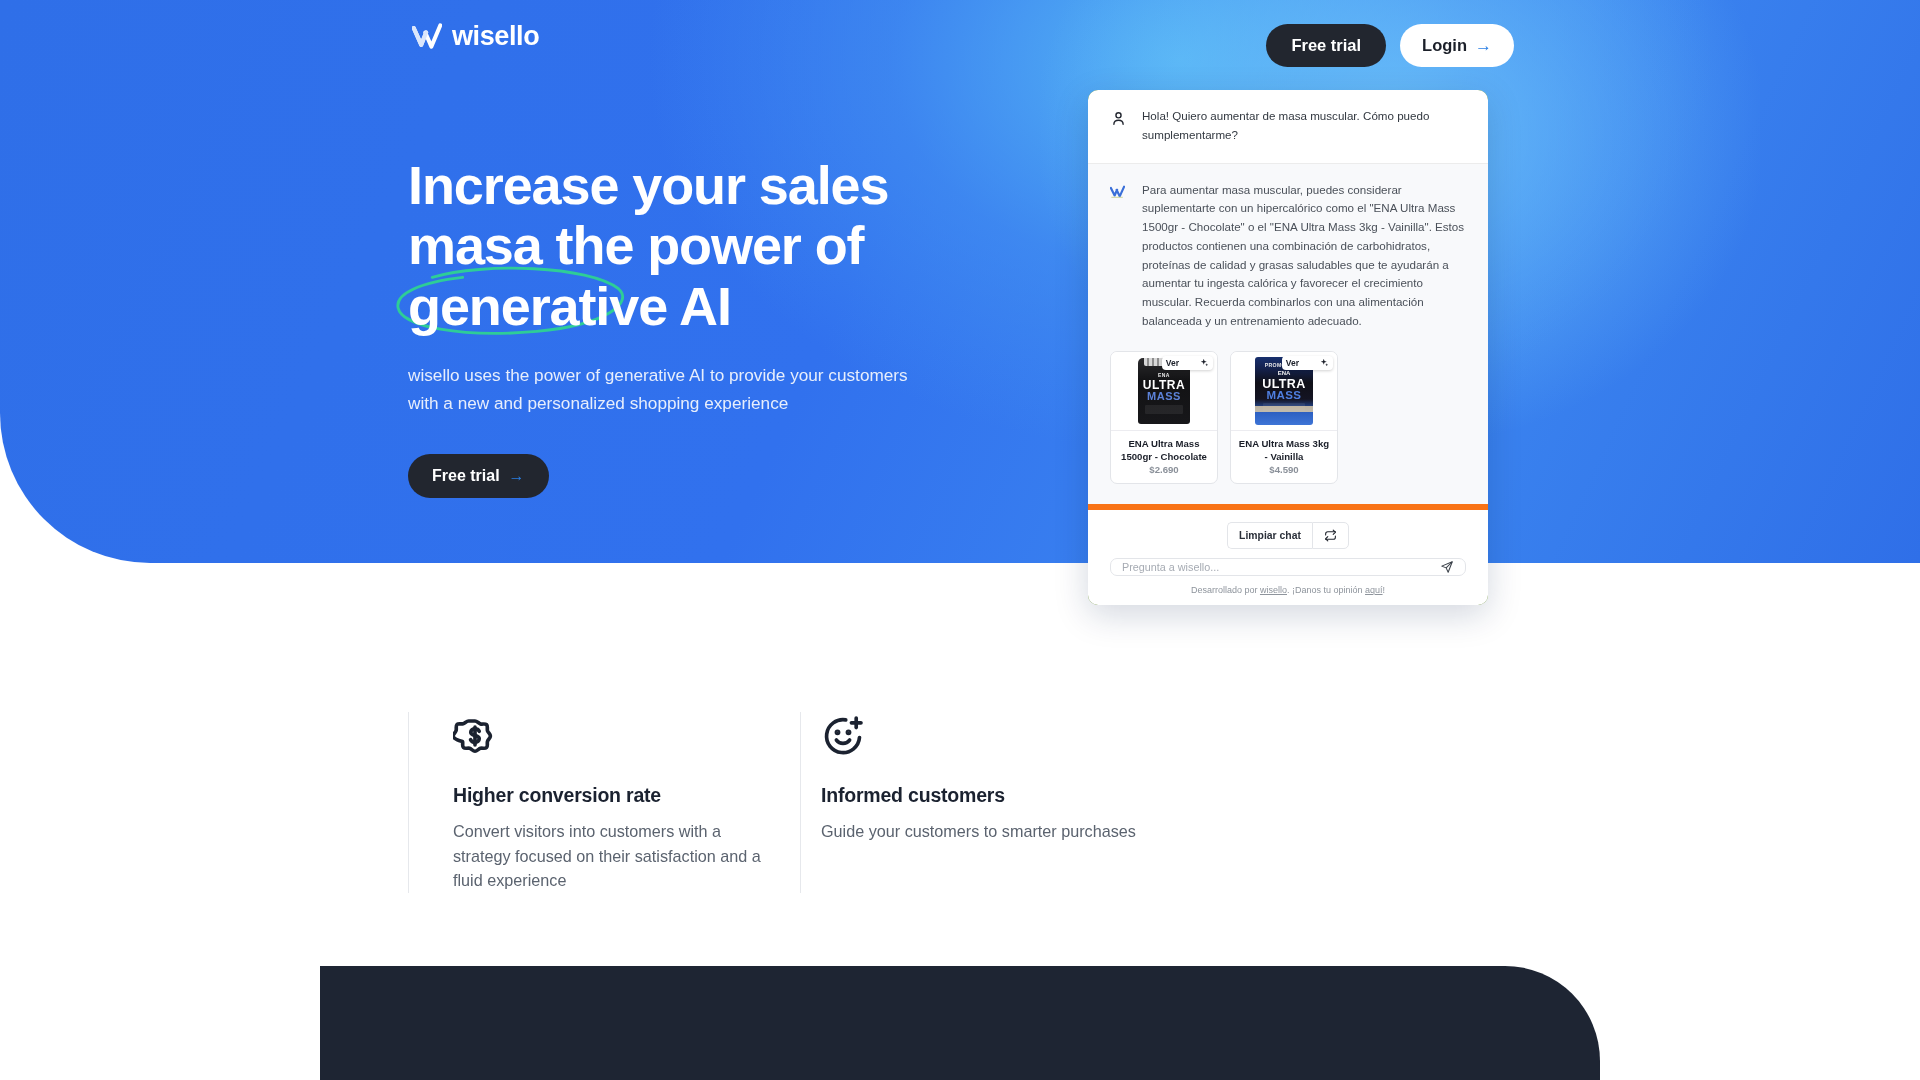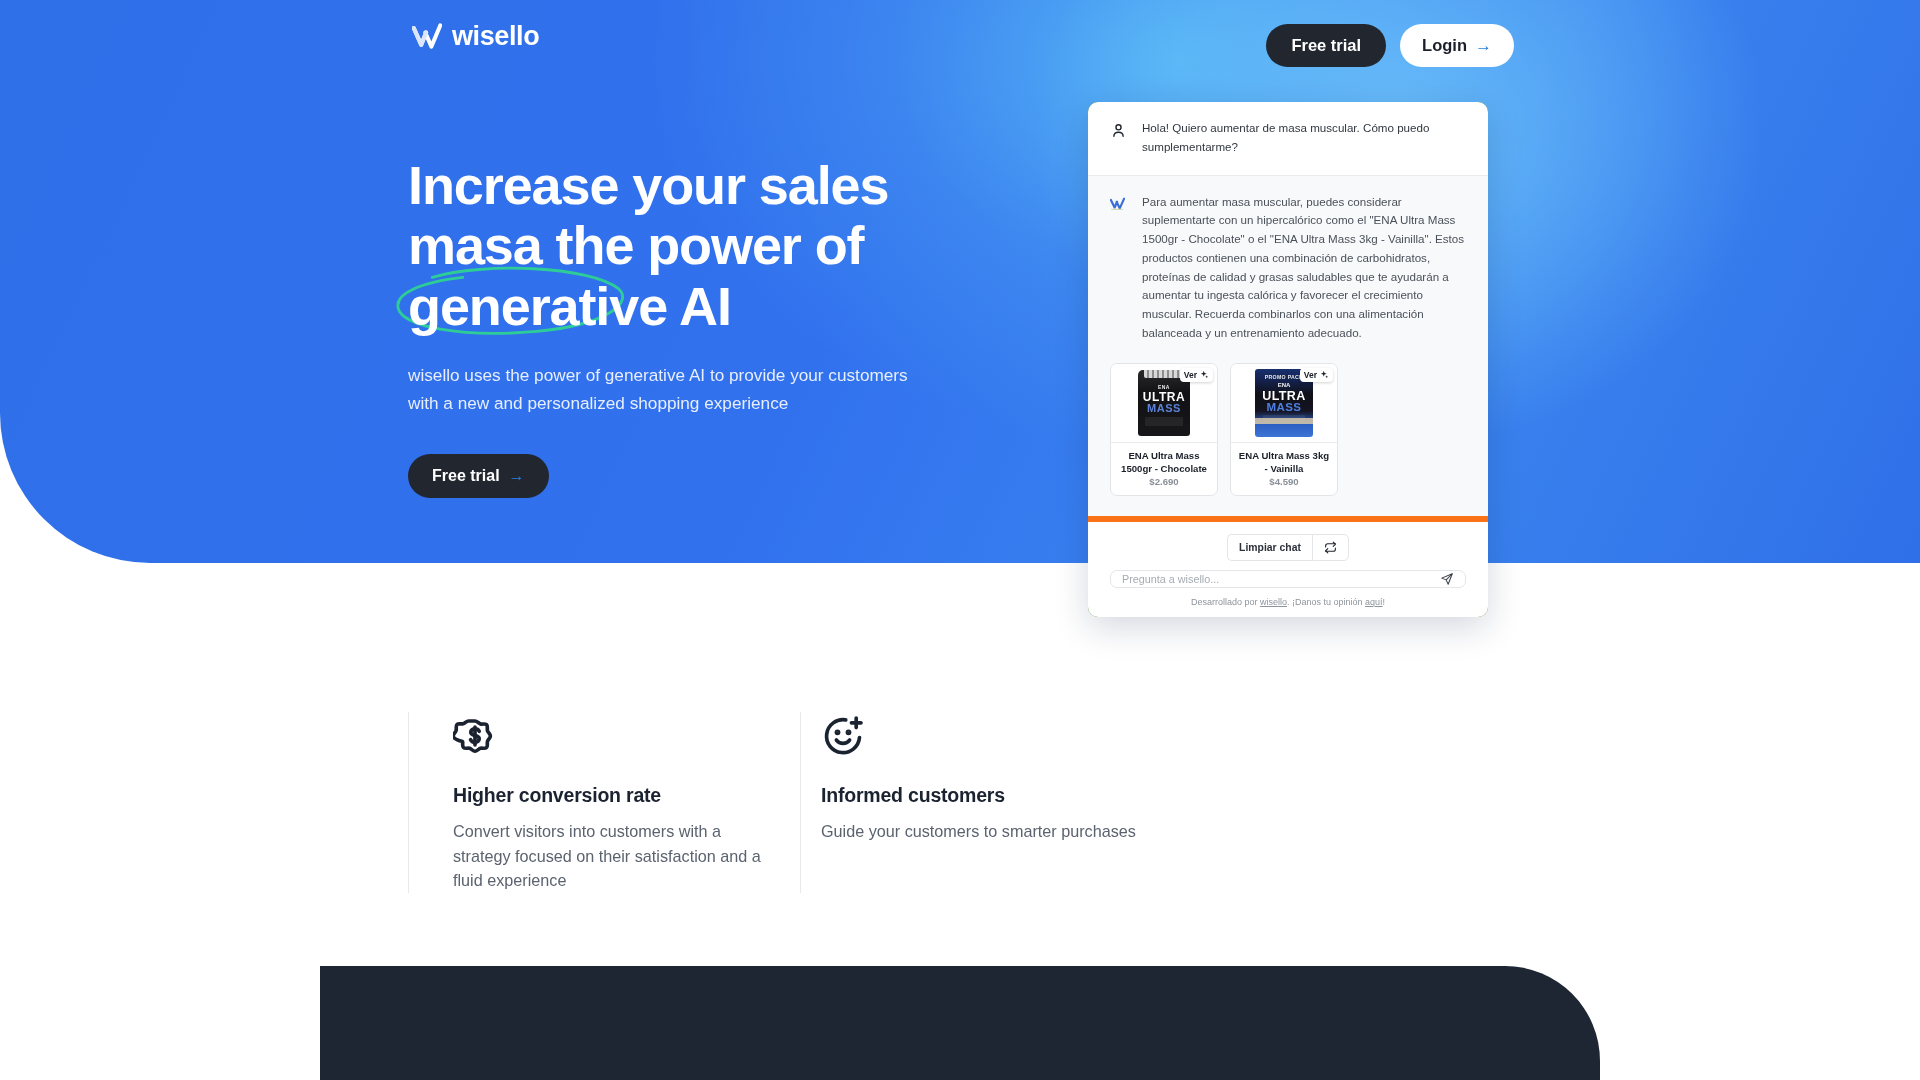--- a/index.html
+++ b/index.html
@@ -50,42 +50,42 @@
   .sub { margin-top: 26px; color: #e7eefc; font-size: 17.2px; line-height: 1.62; max-width: 500px; font-weight: 400;}
   .cta {
     margin-top: 36px; background: #22262f; color: #fff; font-size: 16px; font-weight: 700;
     padding: 13px 24px; border-radius: 999px; display:inline-flex; align-items:center; gap:9px;
     border: none; cursor: pointer; font-family: inherit;
   }
   .cta .arrow-blue { font-size: 16px; }
 
   
   .chat {
-    position: absolute; left: 1088px; top: 102px; width: 400px;
+    position: absolute; left: 1088px; top: 90px; width: 400px;
     background: #4d7c0f; border-radius: 10px;
     box-shadow: 0 10px 34px rgba(12,35,80,.18);
     overflow: hidden;
   }
   .msg { display: flex; gap: 14px; padding: 17px 20px 18px 22px; }
   .msg-user { background: #ffffff; border-bottom: 1px solid #ececec; }
   .msg-bot { background: #f8f9fb; }
   .avatar { flex: 0 0 18px; width: 18px; padding-top: 3px; }
   .msg-text { color: #323840; font-size: 11.6px; line-height: 1.62; }
   .msg-bot .msg-text { color: #4a5059; }
 
   
   .products { background: #f8f9fb; padding: 2px 22px 20px 22px; display: flex; gap: 12px; }
   .pcard {
     width: 108px; background: #fff; border: 1px solid #e3e5e9; border-radius: 7px; overflow: hidden;
   }
   .pimg { position: relative; height: 78px; background: #fff; display:flex; align-items:center; justify-content:center; }
   .ver-badge {
     position: absolute; right: 4px; top: 4px; background: #fff; border-radius: 4px;
     padding: 2px 4px; font-size: 8.5px; font-weight: 700; color: #1b1f29;
-    display: flex; align-items: center; gap: 3px; box-shadow: 0 1px 3px rgba(0,0,0,.18);
+    display: flex; align-items: center; gap: 21px; box-shadow: 0 1px 3px rgba(0,0,0,.18);
   }
   .ptub {
     width: 52px; height: 66px; border-radius: 5px 5px 3px 3px;
     background: linear-gradient(180deg,#2a2a2c 0%, #121214 35%, #17171a 100%);
     position: relative; overflow:hidden;
   }
   .ptub::before{
     content:""; position:absolute; left:6px; top:-2px; width:40px; height:10px;
     background: repeating-linear-gradient(90deg,#d8d8d8 0 3px,#8d8d8d 3px 5px);
     border-radius:2px;

